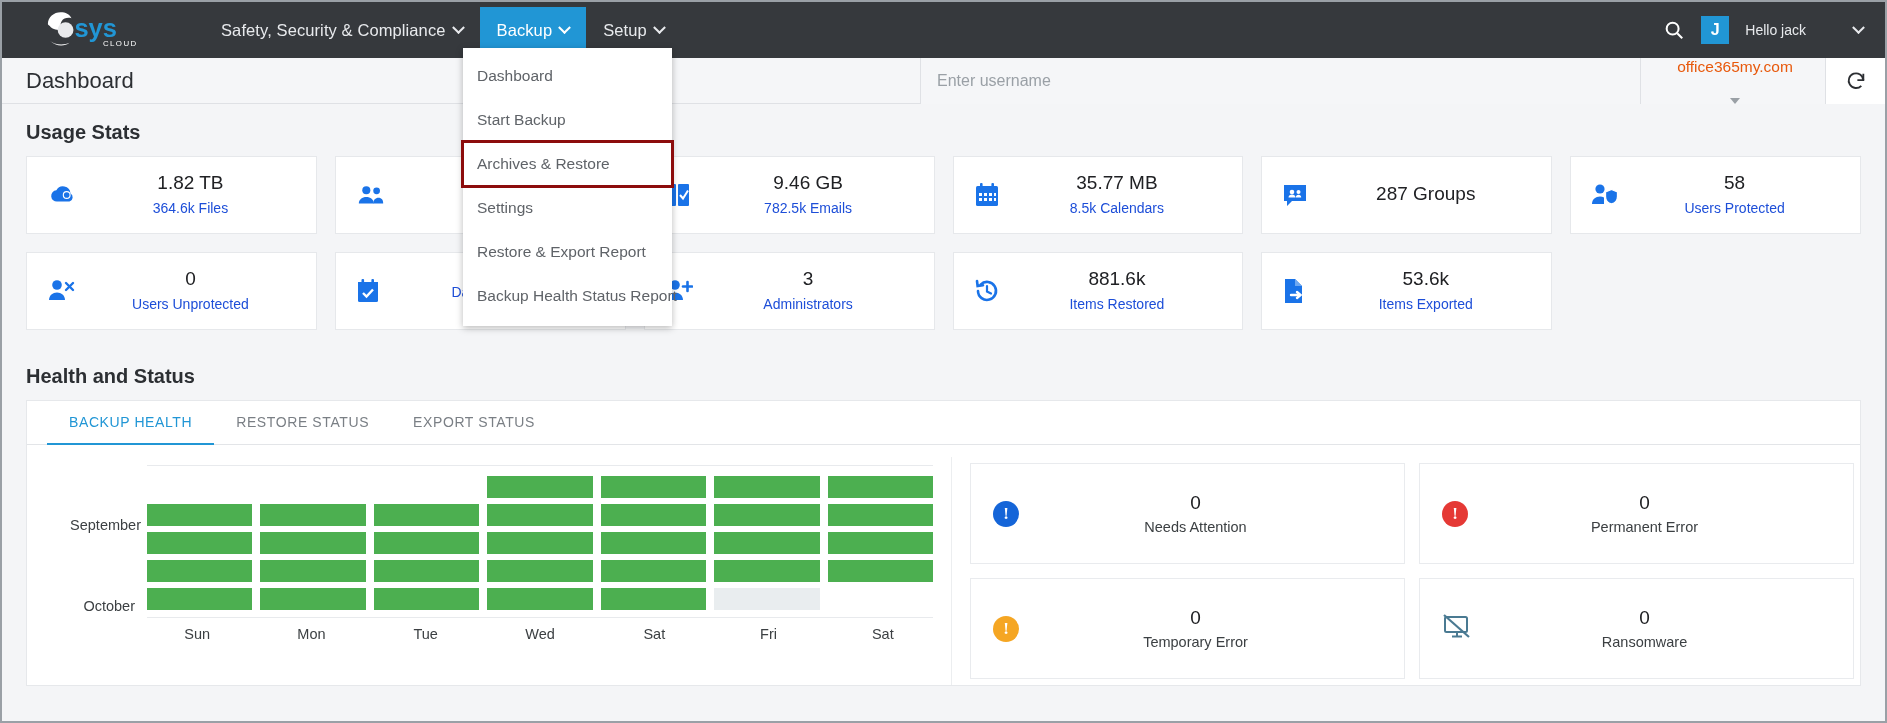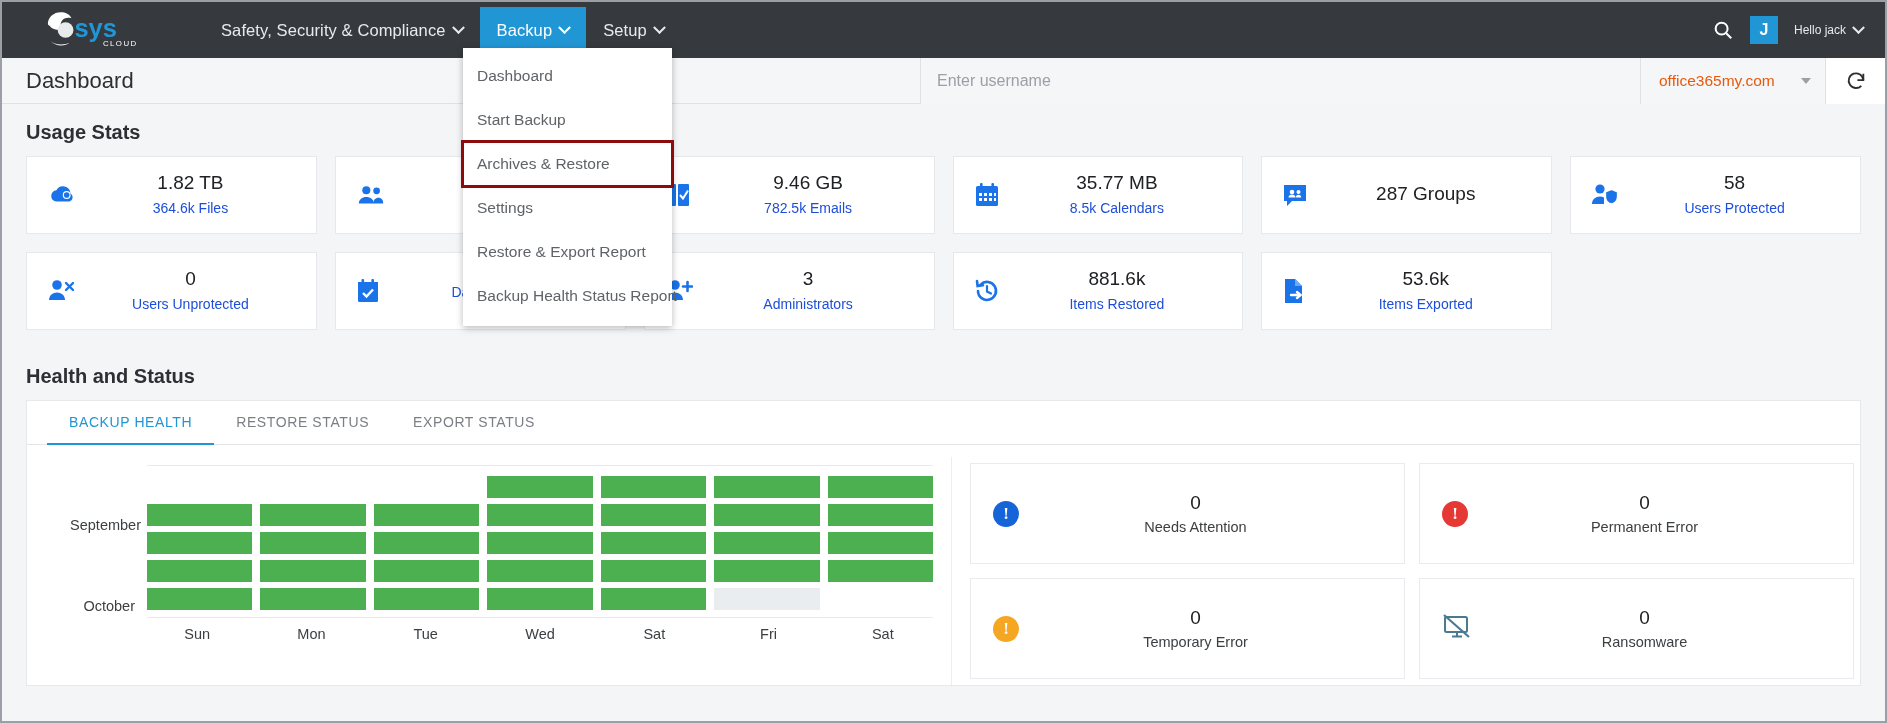--- a/index.html
+++ b/index.html
@@ -62,21 +62,21 @@
     gap: 16px;
   }
   .search-btn { cursor: pointer; display:flex; align-items:center; }
   .avatar {
     width: 28px; height: 28px;
     background: #2196d5;
     color: #fff;
     display: flex; align-items: center; justify-content: center;
     font-size: 16px; font-weight: bold;
   }
-  .hello { color: #e8eaed; font-size: 12px; display:flex; align-items:center; cursor:pointer;}
+  .hello { color: #e8eaed; font-size: 14px; display:flex; align-items:center; cursor:pointer;gap:40px;}
 
   
   .subheader {
     height: 46px;
     background: #f5f6f8;
     display: flex; align-items: center;
     border-bottom: 1px solid #dfe1e5;
     position: relative;
     z-index: 10;
   }
@@ -106,20 +106,21 @@
   .username-input::placeholder { color: #9aa0a6; }
   .domain-select {
     width: 185px;
     border-left: 1px solid #dfe1e5;
     background: #f5f6f8;
     display: flex; align-items: center; justify-content: space-between;
     padding: 0 14px 0 18px;
     color: #e8590c;
     font-size: 15.5px;
     cursor: pointer;
+    flex-direction: column;
   }
   .tri-down {
     width: 0; height: 0;
     border-left: 5px solid transparent;
     border-right: 5px solid transparent;
     border-top: 6px solid #9aa0a6;
   }
   .refresh-btn {
     width: 60px;
     border-left: 1px solid #dfe1e5;

